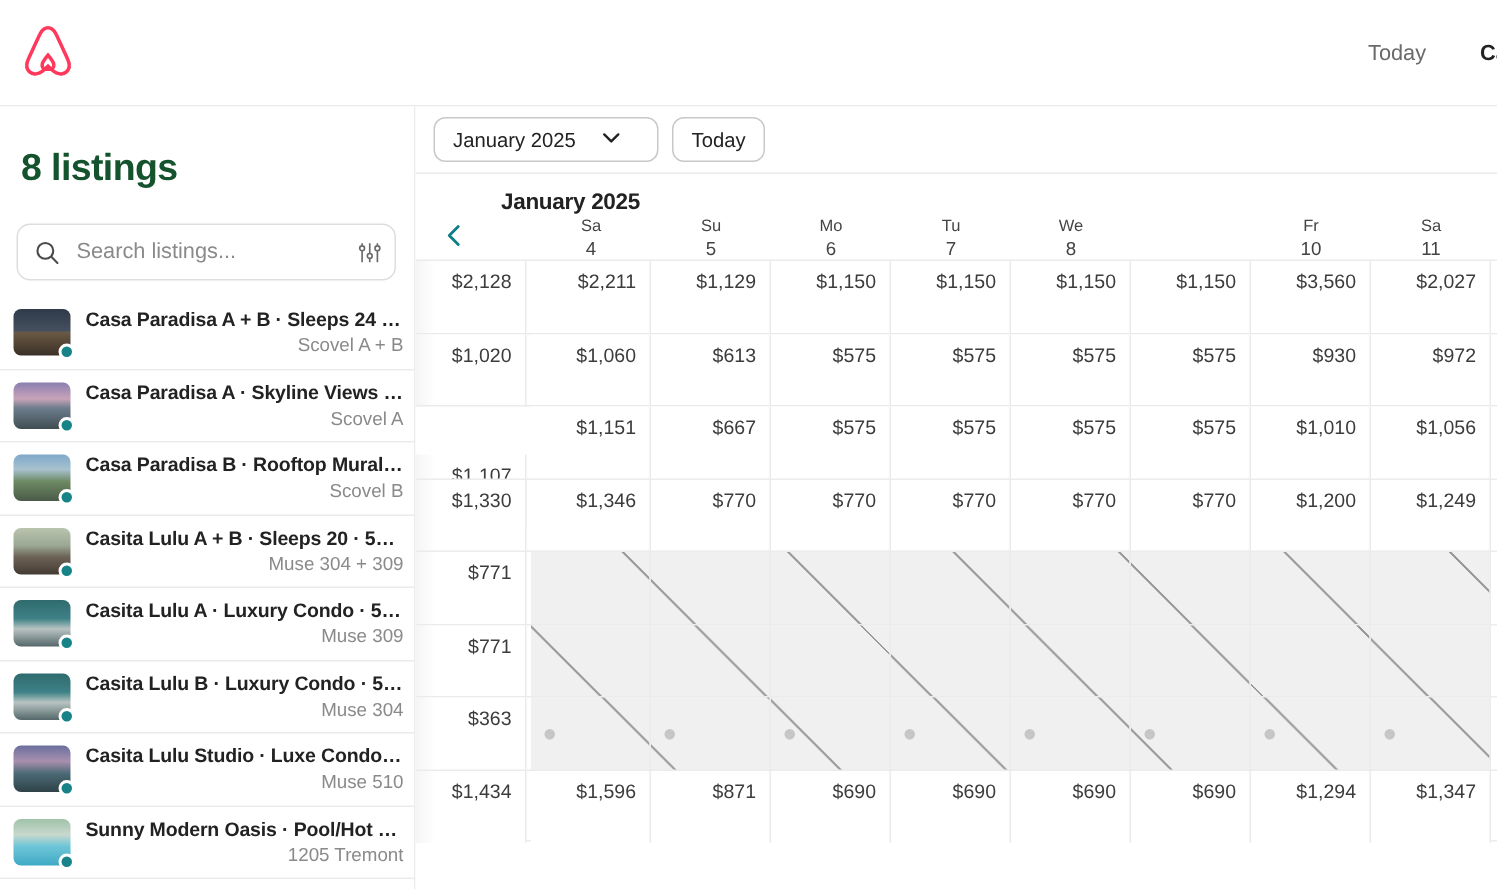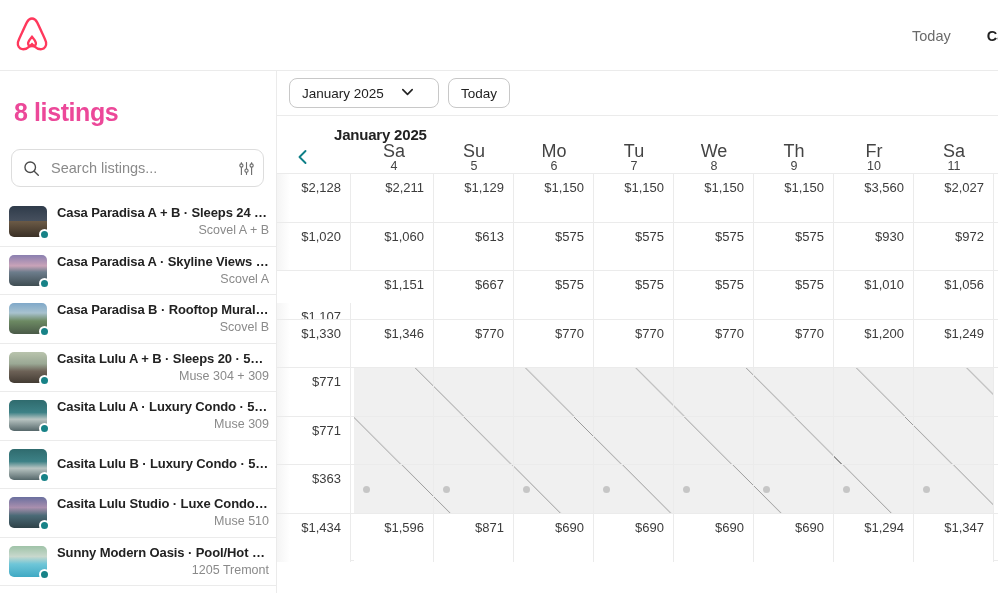--- a/index.html
+++ b/index.html
@@ -25,21 +25,21 @@
   .topnav-inner { position: absolute; left: 62px; top: 0; height: 71px;
                   display: flex; align-items: center; gap: 36px; }
 
   
   .sidebar {
     position: absolute; left: 0; top: 71px; width: 277px; height: 522px;
     background: #fff; border-right: 1px solid #ebebeb; overflow: hidden;
   }
   .listings-title {
     font-size: 25px; font-weight: 700; letter-spacing: -0.4px;
-    color: #ec4899; margin: 27px 0 0 14px;
+    color: #14532d; margin: 27px 0 0 14px;
   }
   .search-wrap {
     margin: 22px 12px 0 11px; height: 38px;
     border: 1px solid #dddddd; border-radius: 9px;
     display: flex; align-items: center; padding: 0 10px 0 11px;
     background: #fff;
   }
   .search-input {
     flex: 1; border: none; outline: none; background: transparent;
     font-family: "Liberation Sans", sans-serif; font-size: 14.5px;
@@ -102,21 +102,21 @@
   }
   .prev-btn {
     position: absolute; left: 14px; top: 30px; width: 22px; height: 22px;
     display: flex; align-items: center; justify-content: center; cursor: pointer;
   }
   .daycols { position: absolute; left: 0; top: 28px; height: 29px; width: 721px; }
   .daycol {
     position: absolute; width: 80px; text-align: center;
     font-size: 12.5px; color: #444; line-height: 15px;
   }
-  .daycol .dow { font-size: 18px; color: #444; }
+  .daycol .dow { font-size: 11px; color: #444; }
   .daycol .dnum { font-size: 12.5px; color: #444; }
 
   .grid-area { position: relative; width: 721px; height: 420px; }
   .grid-row {
     position: relative; height: 48.5px; border-top: 1px solid #ebebeb; width: 721px;
   }
   .grid-row:last-child { border-bottom: 1px solid #ebebeb; }
   .cell {
     position: absolute; top: 0; height: 48.5px; width: 80px;
     border-right: 1px solid #ebebeb;
@@ -236,20 +236,21 @@
             <div class="listing-sub">Muse 309</div>
           </div>
         </div>
         <div class="listing-row">
           <div class="thumb-wrap">
             <div class="thumb" style="background: linear-gradient(rgb(47, 107, 110) 0%, rgb(61, 129, 134) 40%, rgb(184, 196, 194) 62%, rgb(85, 103, 106) 100%);"></div>
             <div class="status-dot" style="background: rgb(23, 130, 135);"></div>
           </div>
           <div class="listing-text">
             <div class="listing-name">Casita Lulu B · Luxury Condo · 5min ...</div>
+            <div class="listing-sub">Muse 304</div>
           </div>
         </div>
         <div class="listing-row">
           <div class="thumb-wrap">
             <div class="thumb" style="background: linear-gradient(rgb(106, 111, 158) 0%, rgb(169, 143, 174) 34%, rgb(75, 106, 118) 60%, rgb(47, 66, 72) 100%);"></div>
             <div class="status-dot" style="background: rgb(23, 130, 135);"></div>
           </div>
           <div class="listing-text">
             <div class="listing-name">Casita Lulu Studio · Luxe Condo w/ ...</div>
             <div class="listing-sub">Muse 510</div>
@@ -303,24 +304,20 @@
             <div class="dnum">6</div>
           </div>
           <div class="daycol" style="left: 317px; width: 80px;">
             <div class="dow">Tu</div>
             <div class="dnum">7</div>
           </div>
           <div class="daycol" style="left: 397px; width: 80px;">
             <div class="dow">We</div>
             <div class="dnum">8</div>
           </div>
-          <div class="daycol" style="left: 477px; width: 80px;">
-            <div class="dow">Th</div>
-            <div class="dnum">9</div>
-          </div>
           <div class="daycol" style="left: 557px; width: 80px;">
             <div class="dow">Fr</div>
             <div class="dnum">10</div>
           </div>
           <div class="daycol" style="left: 637px; width: 80px;">
             <div class="dow">Sa</div>
             <div class="dnum">11</div>
           </div>
         </div>
     </div>

